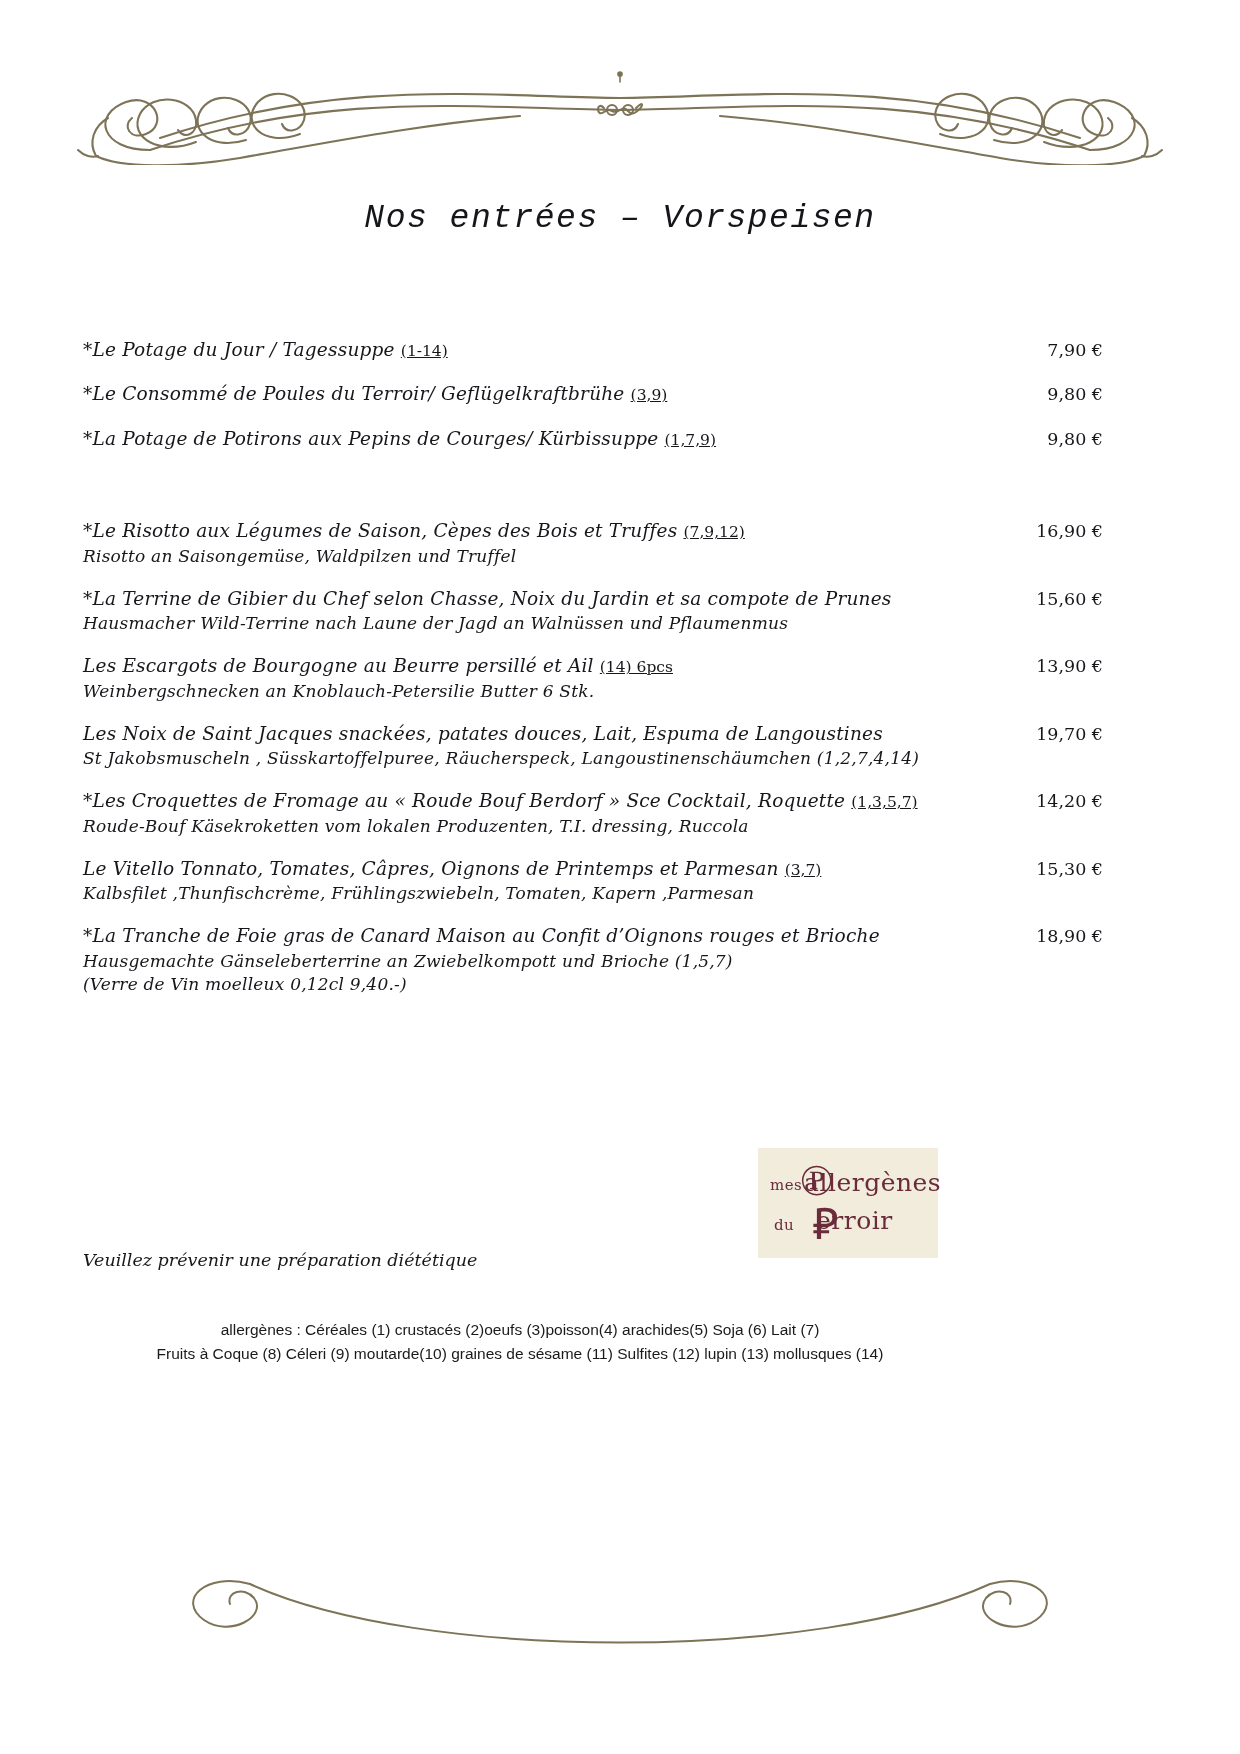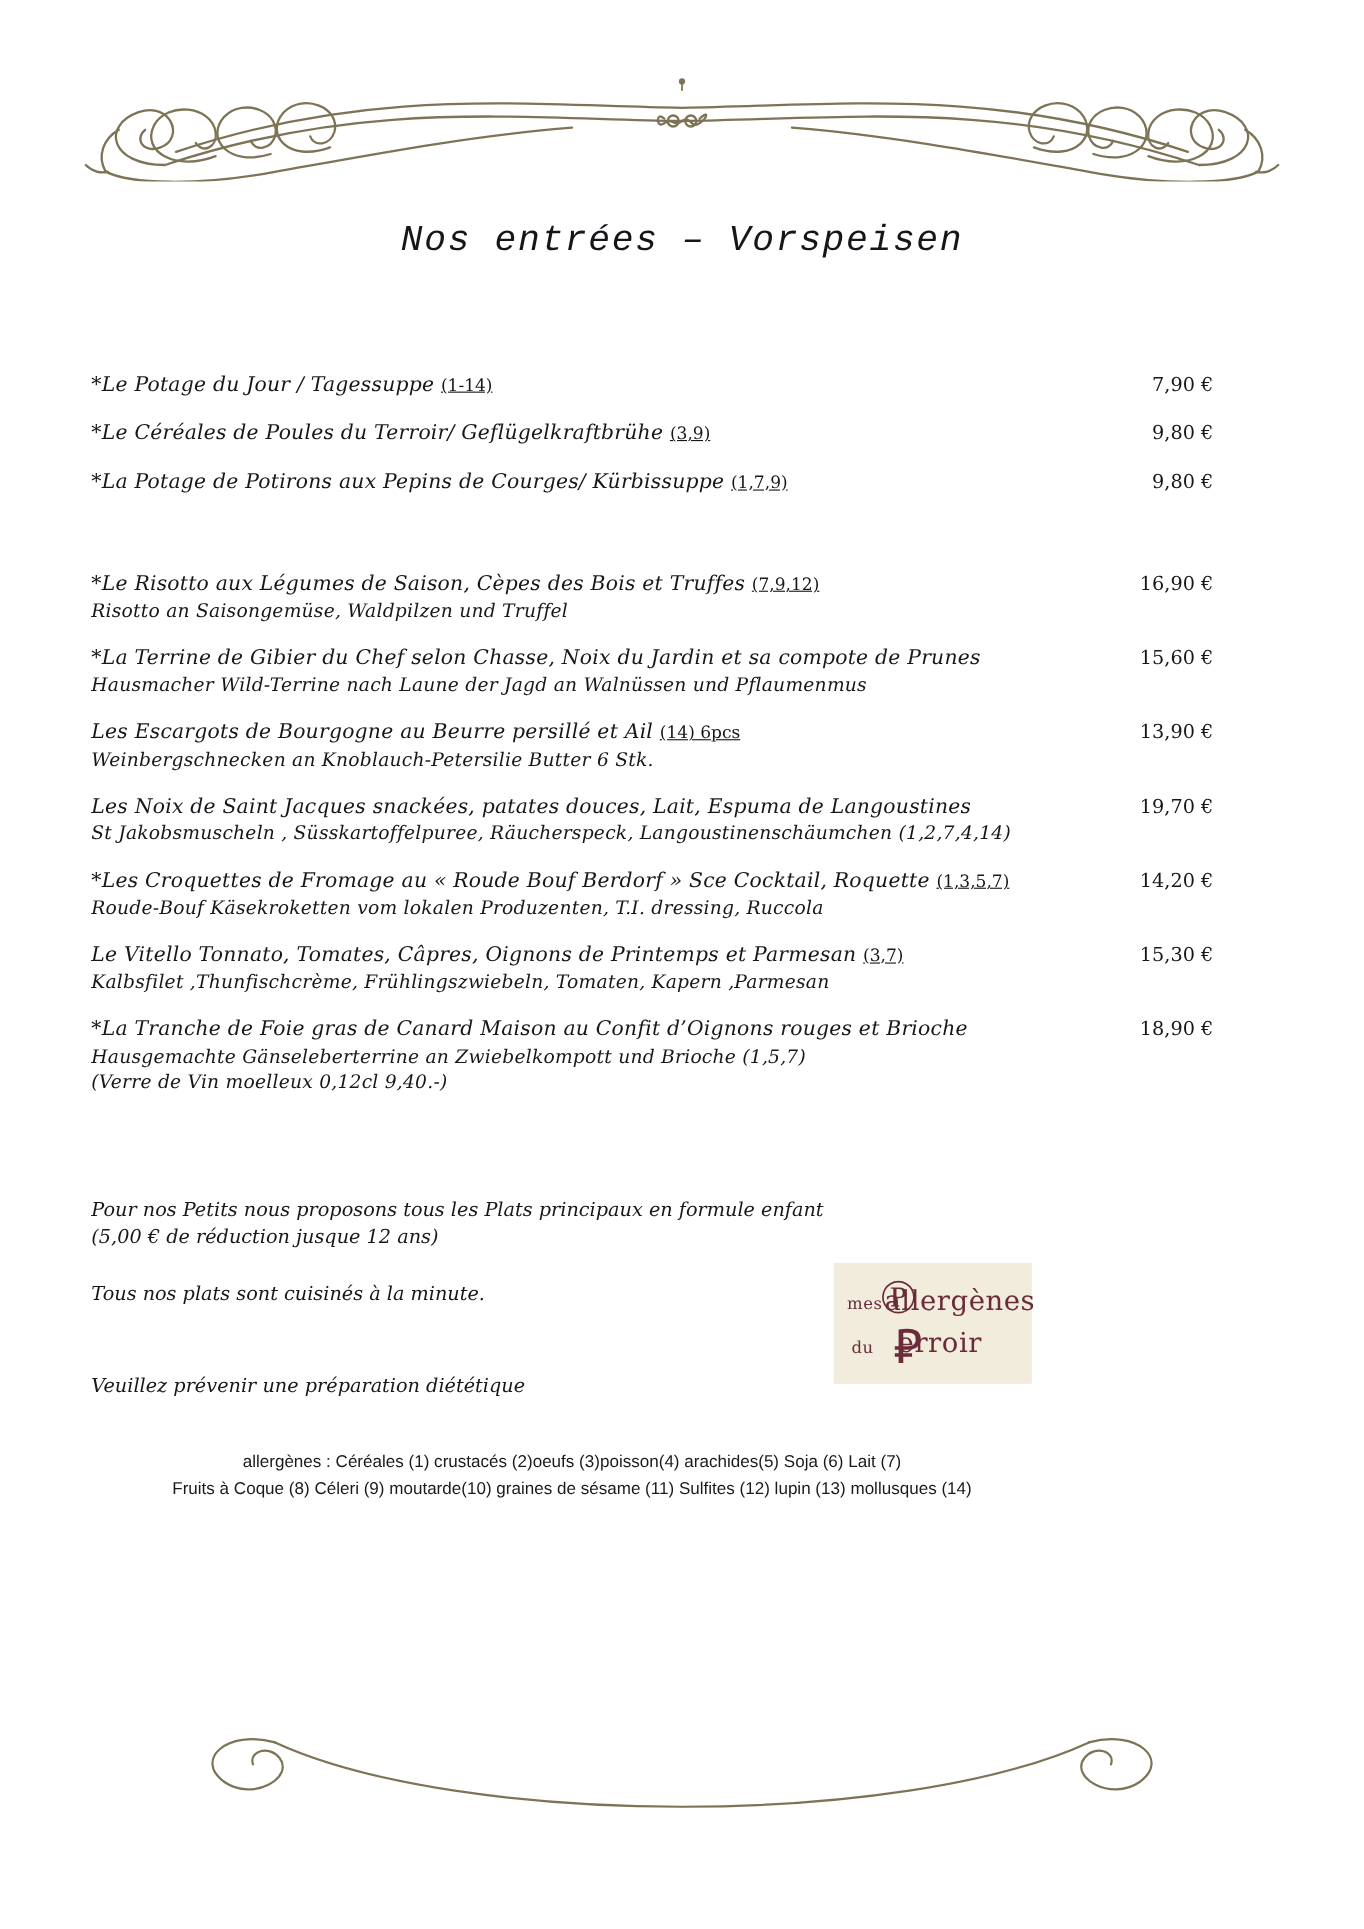--- a/index.html
+++ b/index.html
@@ -254,21 +254,21 @@
           <div class="names">
             <div class="fr"><span>*Le Potage du Jour / Tagessuppe </span><span class="alg">(1-14)</span></div>
           </div>
           <div class="price">7,90 €</div>
         </div>
       </div>
 
       <div class="item">
         <div class="item-row">
           <div class="names">
-            <div class="fr"><span>*Le Céréales de Poules du Terroir/ Geflügelkraftbrühe </span><span class="alg">(3,9)</span></div>
+            <div class="fr"><span>*Le Consommé de Poules du Terroir/ Geflügelkraftbrühe </span><span class="alg">(3,9)</span></div>
           </div>
           <div class="price">9,80 €</div>
         </div>
       </div>
 
       <div class="item">
         <div class="item-row">
           <div class="names">
             <div class="fr"><span>*La Potage de Potirons aux Pepins de Courges/ Kürbissuppe   </span><span class="alg">(1,7,9)</span></div>
           </div>
@@ -350,27 +350,20 @@
             <div class="de"> (Verre de Vin moelleux 0,12cl   9,40.-)</div>
           </div>
           <div class="price">18,90 €</div>
         </div>
       </div>
 
     </div>
 
   </div>
 
-  <div class="notes">
-    <div class="n-block">
-      <div>Pour nos Petits nous proposons tous les Plats principaux en formule enfant</div>
-      <div>(5,00 € de réduction jusque 12 ans)</div>
-    </div>
-    <div class="n-block last">Tous nos plats sont cuisinés à la minute.</div>
-  </div>
 
   <div class="note-diet">Veuillez prévenir une préparation diététique</div>
 
   <div class="logo">
     <div class="logo-inner">
       <span class="logo-swirl1">℗</span>
       <span class="logo-swirl2">⃏</span>
       <span class="logo-mes">mes</span>
       <span class="logo-sel">allergènes</span>
       <span class="logo-du">du</span>

